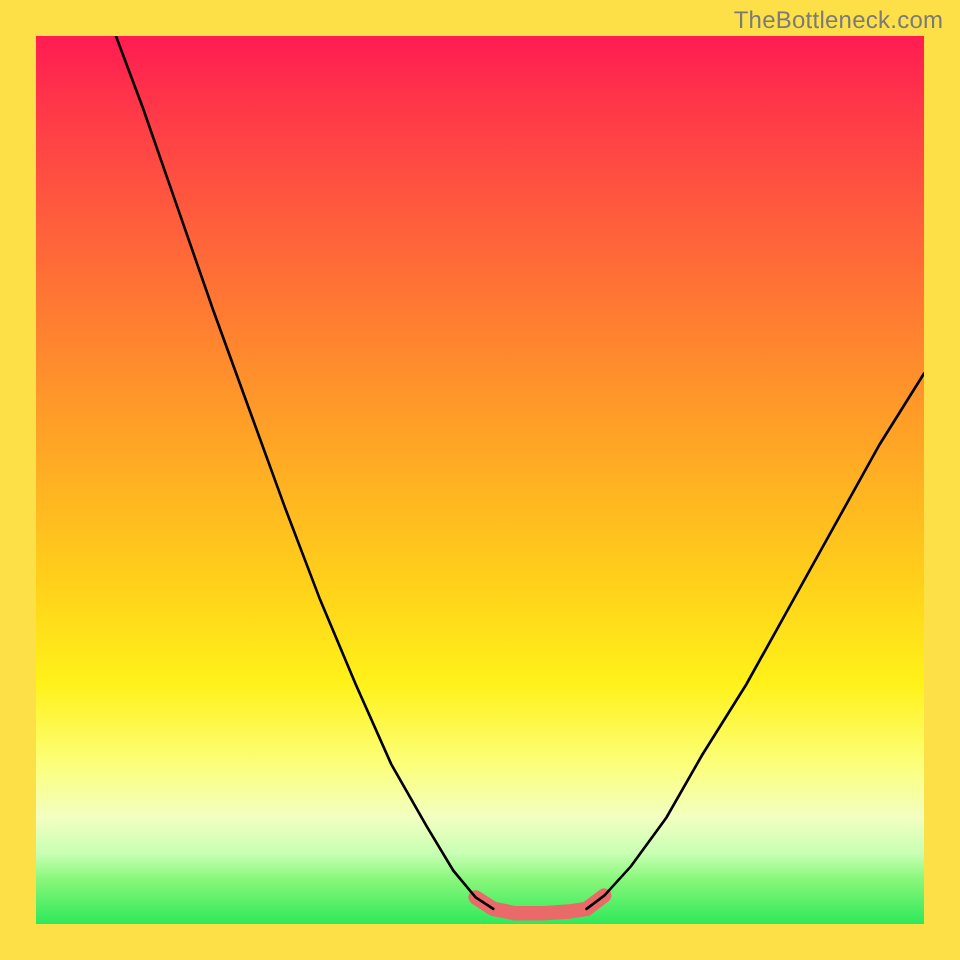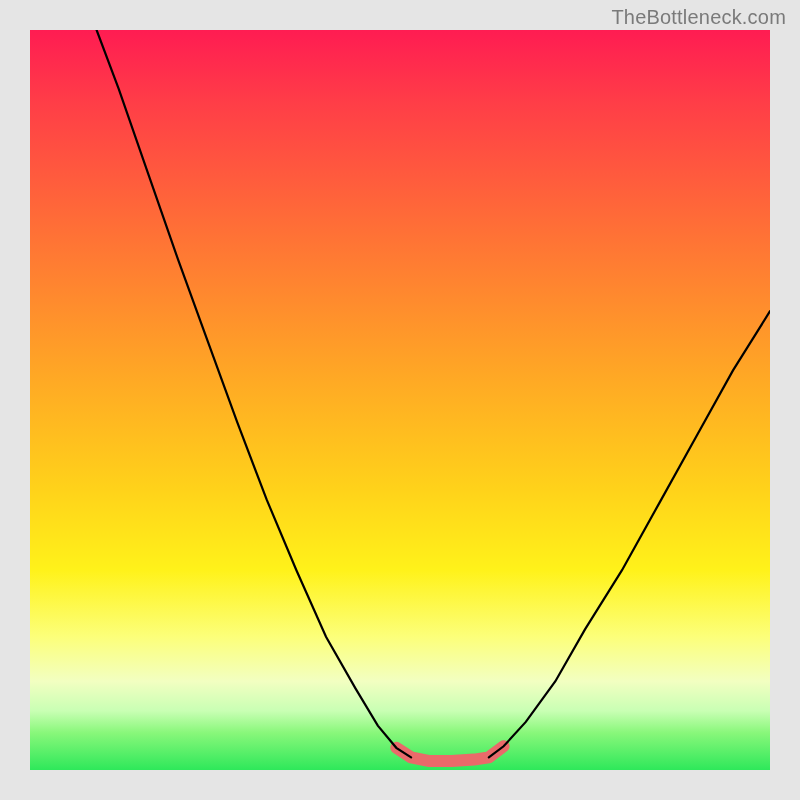--- a/index.html
+++ b/index.html
@@ -8,21 +8,21 @@
     width: 800px;
     height: 800px;
     background: #000000;
     overflow: hidden;
     font-family: Arial, Helvetica, sans-serif;
   }
   .frame {
     position: relative;
     width: 800px;
     height: 800px;
-    background: #e5e5e5;
+    background: #fde047;
   }
   .gradient {
     position: absolute;
     left: 30px;
     top: 30px;
     width: 740px;
     height: 740px;
     
     background: linear-gradient(
       to bottom,

